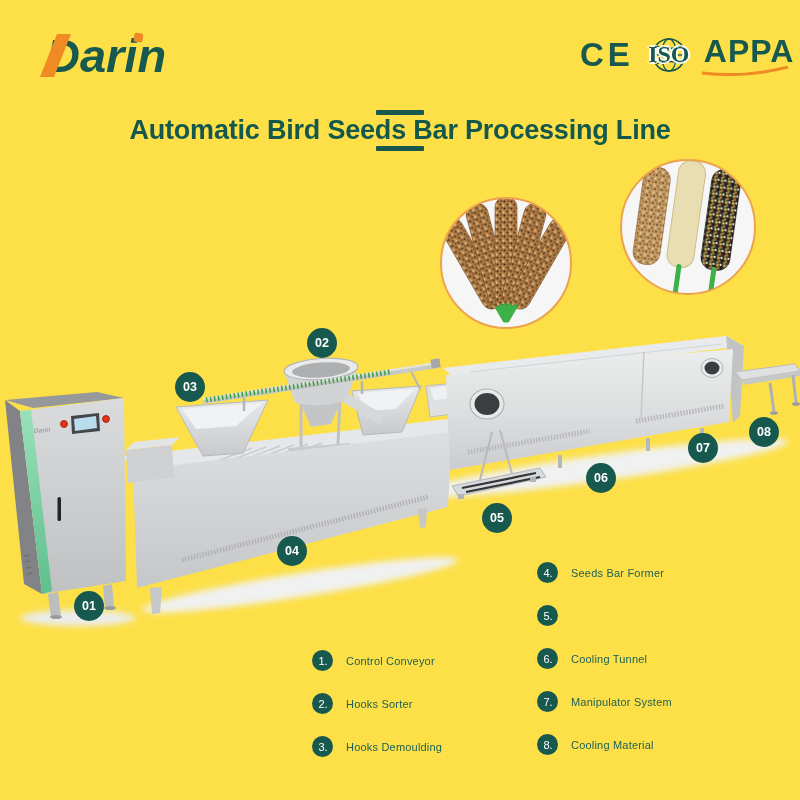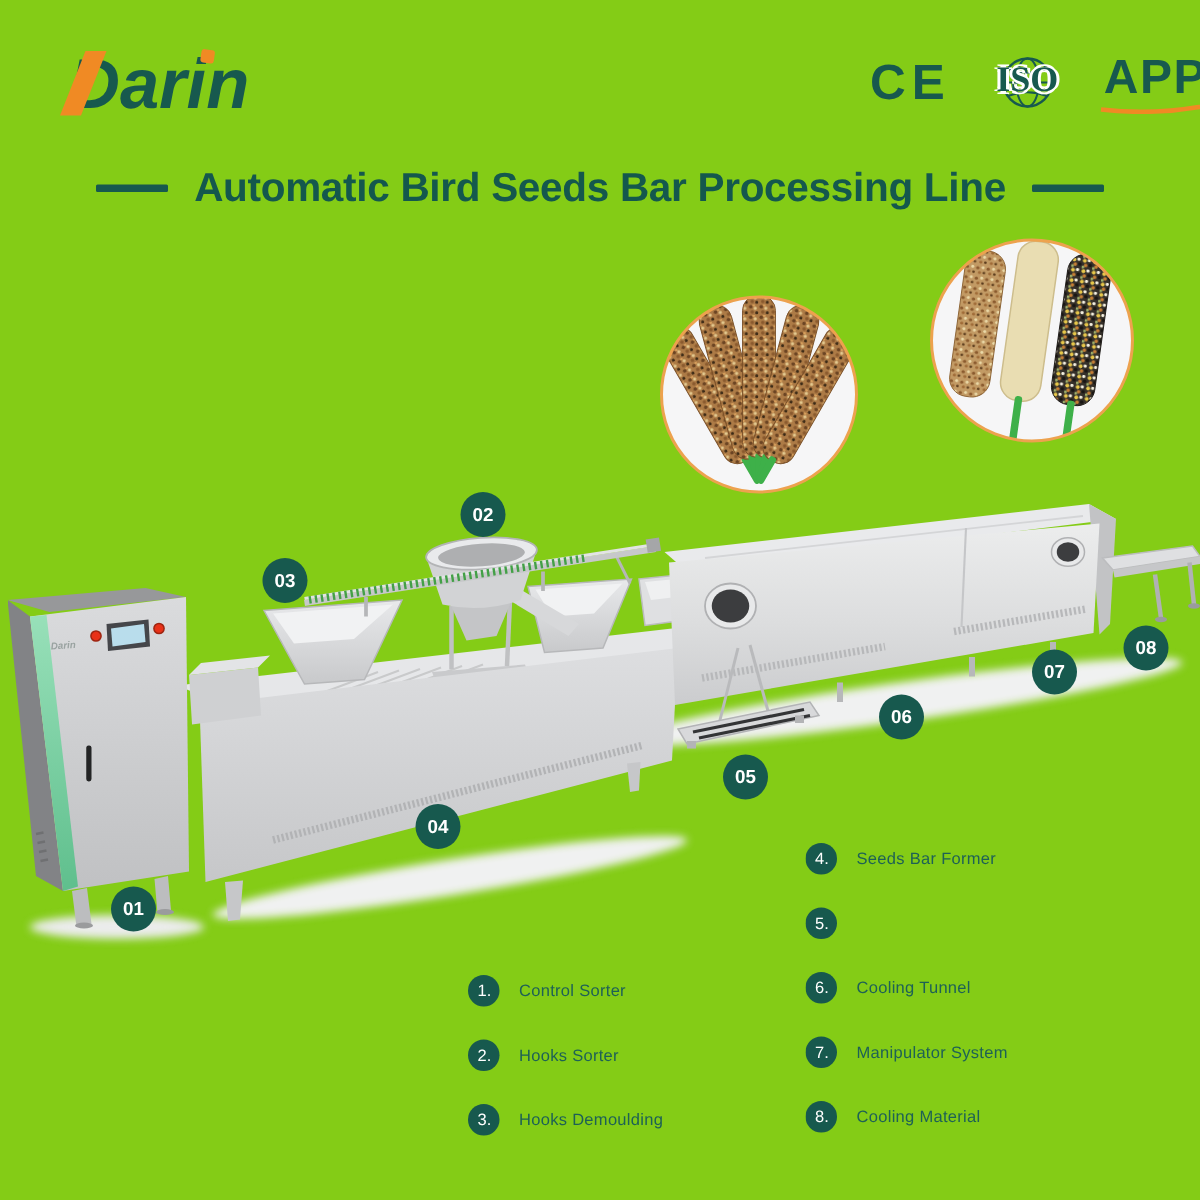--- a/index.html
+++ b/index.html
@@ -1,36 +1,36 @@
 <!DOCTYPE html>
 <html><head>
 <meta charset="utf-8">
 <style>
   html,body{margin:0;padding:0;background:#fff;}
-  .page{position:relative;width:800px;height:800px;background:#84cc16;overflow:hidden;
+  .page{position:relative;width:800px;height:800px;background:#fde047;overflow:hidden;
         font-family:"Liberation Sans",sans-serif;}
   svg text{font-family:"Liberation Sans",sans-serif;}
 
   
   .logo{position:absolute;left:36px;top:20px;width:190px;height:70px;}
   .certs{position:absolute;left:580px;top:30px;width:205px;height:50px;display:flex;
-         align-items:center;gap:30px;color:#17594E;}
+         align-items:center;gap:14px;color:#17594E;}
   .ce{font-size:33px;font-weight:bold;letter-spacing:4px;color:#17594E;}
   .iso-wrap{position:relative;width:42px;height:42px;flex:0 0 auto;}
   .iso-wrap svg{position:absolute;left:0;top:0;}
   .iso-text{position:absolute;left:50%;top:50%;transform:translate(-50%,-52%);
             font-size:24px;font-weight:bold;color:#17594E;
             text-shadow:-2px 0 #fff,2px 0 #fff,0 -2px #fff,0 2px #fff;font-family:Liberation Serif, serif;}
   .appa-wrap{position:relative;padding-bottom:8px;}
   .appa-text{font-size:32px;font-weight:bold;letter-spacing:1px;color:#17594E;}
   .appa-swoosh{position:absolute;left:-4px;bottom:2px;}
 
   
   .title-row{position:absolute;left:0;top:110px;width:800px;display:flex;
-             align-items:center;justify-content:center;gap:17px;}
+             align-items:center;justify-content:center;flex-direction:column;}
   .title-dash{width:48px;height:5px;background:#17594E;border-radius:1px;flex:0 0 auto;}
   .title-text{font-size:27px;font-weight:bold;color:#14584D;letter-spacing:-0.2px;white-space:nowrap;}
 
   
   .art{position:absolute;left:0;top:0;width:800px;height:800px;}
 
   
   .legend-col{position:absolute;display:flex;flex-direction:column;gap:22px;}
   .legend-col.c1{left:312px;top:650px;}
   .legend-col.c2{left:537px;top:562px;}
@@ -333,21 +333,21 @@
       <g>
         <circle cx="764" cy="432" r="15" fill="#17594E"></circle>
         <text x="764" y="432" text-anchor="middle" dominant-baseline="central" font-size="12.5" fill="#fff">08</text>
       </g>
     </g>
   </svg>
 
   <div class="legend-col c1">
     <div class="lg-row">
       <span class="lg-num">1.</span>
-      <span class="lg-label">Control Sorter</span>
+      <span class="lg-label">Control Conveyor</span>
     </div>
     <div class="lg-row">
       <span class="lg-num">2.</span>
       <span class="lg-label">Hooks Sorter</span>
     </div>
     <div class="lg-row">
       <span class="lg-num">3.</span>
       <span class="lg-label">Hooks Demoulding</span>
     </div>
   </div>

